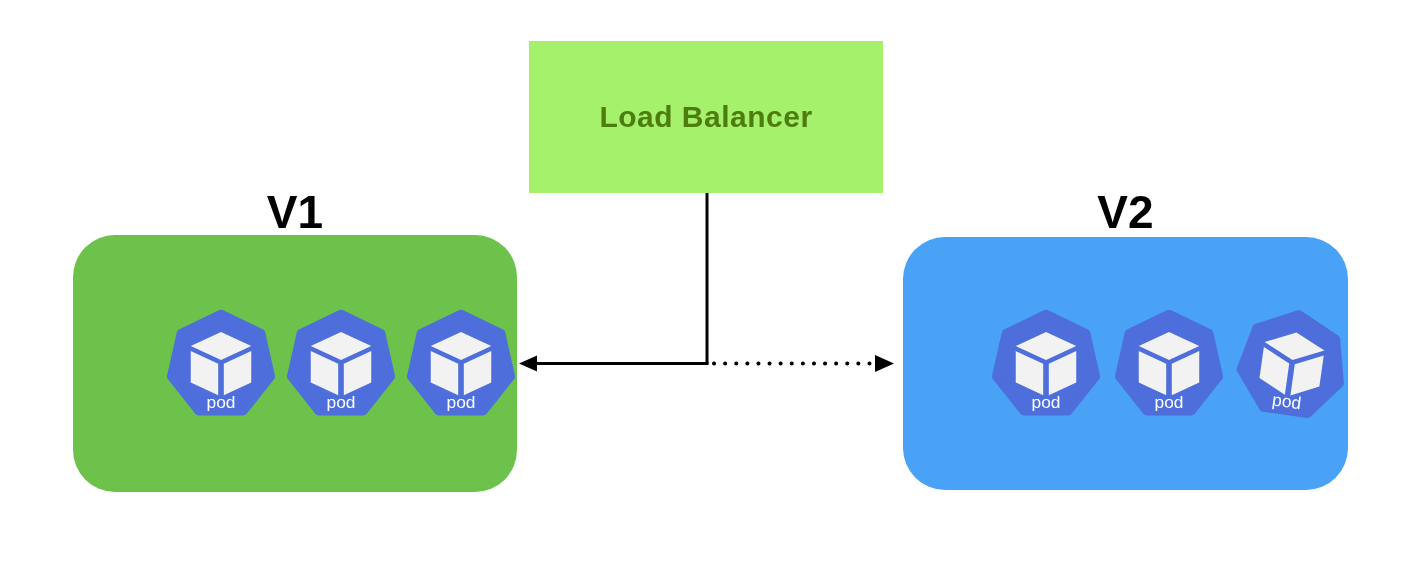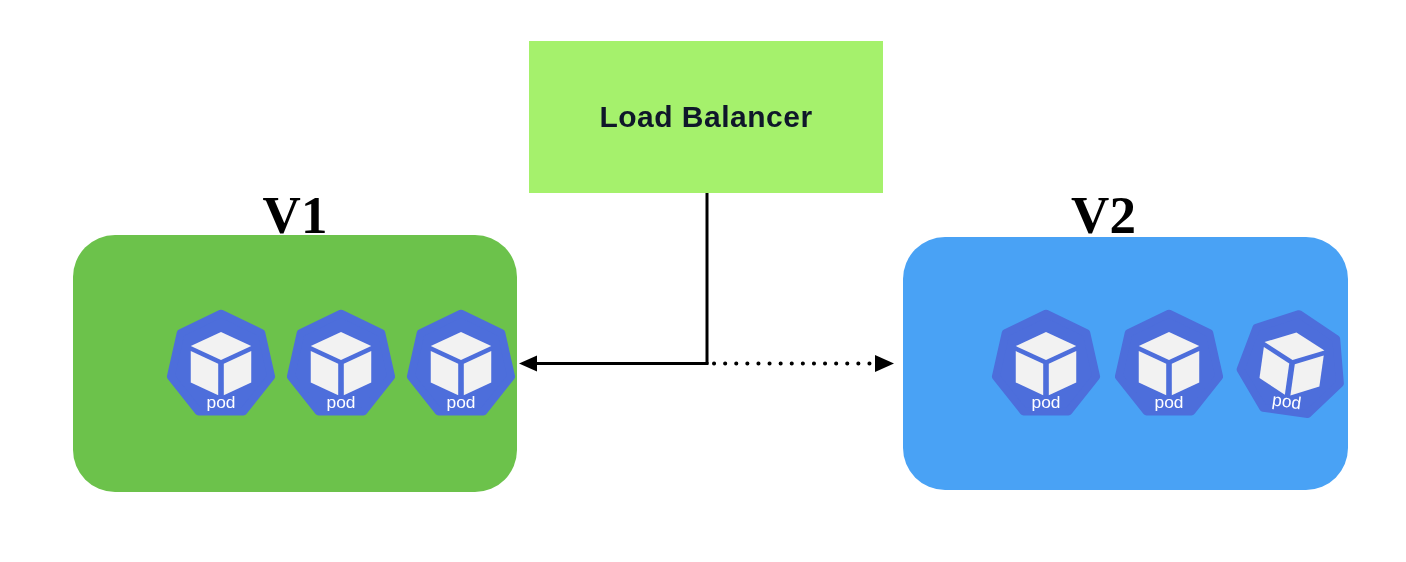--- a/index.html
+++ b/index.html
@@ -40,28 +40,27 @@
     display: flex;
     align-items: center;
     justify-content: flex-end;
   }
   .group-v1 { left: 73px;  top: 235px; width: 444px; height: 257px; gap: 8px;  }
   .group-v2 { left: 903px; top: 237px; width: 445px; height: 253px; gap: 11px; }
 
   .group-label {
     position: absolute;
     text-align: center;
-    font-size: 53px;
+    font-size: 46px;
     font-weight: 600;
     line-height: 1;
     color: #000000;
-    font-family: Liberation Serif, serif;
   }
   .label-v1 { left: 73px;  top: 189px; width: 444px; }
-  .label-v2 { left: 881px; top: 189px; width: 445px; text-align: center; }
+  .label-v2 { left: 903px; top: 189px; width: 445px; text-align: center; }
 
   
   .pod { width: 112px; height: 112px; display: block; }
   .pod.tilted { transform: rotate(8deg); }
   .pod-label-text {
     font-family: "Liberation Sans", sans-serif;
     font-size: 15.5px;
     text-anchor: middle;
   }
 
@@ -84,21 +83,21 @@
 <div class="canvas">
 
   <svg class="connectors" viewBox="0 0 1406 562">
     <line x1="707" y1="193" x2="707" y2="364" stroke-width="3" stroke="#000000"></line>
     <line x1="535" y1="363.5" x2="708.5" y2="363.5" stroke-width="3" stroke="#000000"></line>
     <polygon points="519,363.5 537,355.5 537,371.5" fill="#000000"></polygon>
     <line x1="714" y1="363.5" x2="872" y2="363.5" stroke-width="4" stroke-linecap="round" stroke-dasharray="0.1 11" stroke="#000000"></line>
     <polygon points="894,363.5 875,355 875,372" fill="#000000"></polygon>
   </svg>
 
-  <div class="lb-box" style="background: rgb(165, 241, 108); color: #0f172a;">
+  <div class="lb-box" style="background: rgb(165, 241, 108); color: #4d7c0f;">
     <span class="lb-label">Load Balancer</span>
   </div>
 
   <div class="group-label label-v1">V1</div>
   <div class="group group-v1" style="background: rgb(108, 194, 75);">
     <svg class="pod" viewBox="0 0 100 100">
       <use href="#podShape"></use>
       <text class="pod-label-text" x="50" y="89" fill="#ffffff">pod</text>
     </svg>
     <svg class="pod" viewBox="0 0 100 100">

